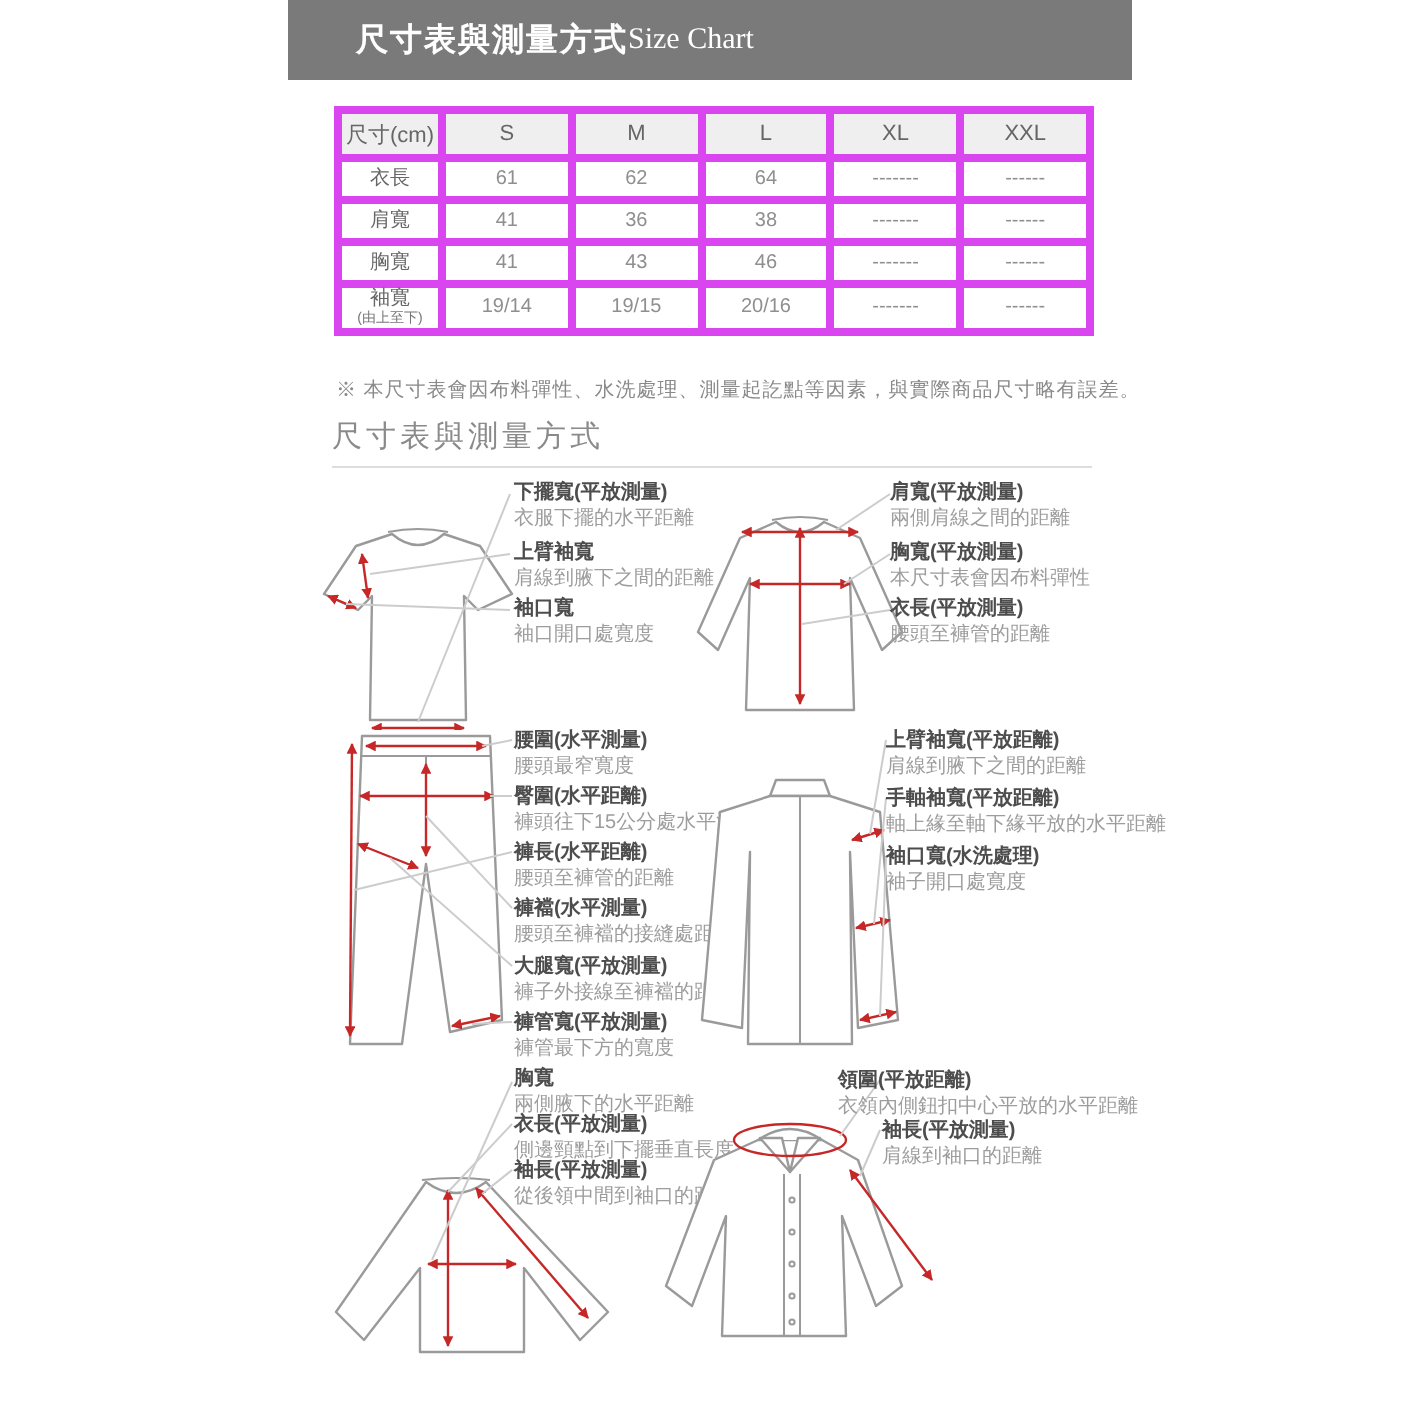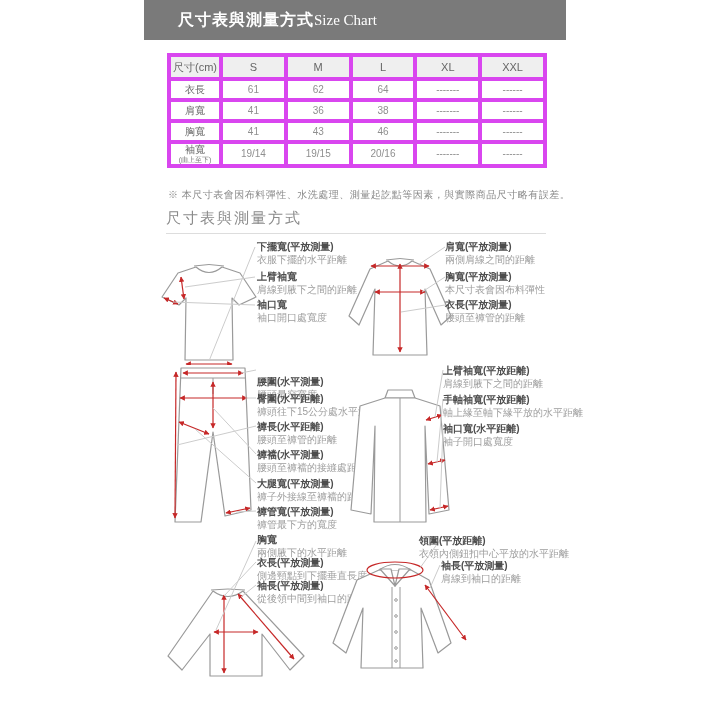--- a/index.html
+++ b/index.html
@@ -185,21 +185,21 @@
   </g>
   <g>
     <line class="leader" x1="78" y1="13" x2="93" y2="10"></line>
     <line class="leader" x1="82" y1="38" x2="93" y2="38"></line>
     <line class="leader" x1="14" y1="85" x2="93" y2="66"></line>
     <line class="leader" x1="50" y1="48" x2="93" y2="94"></line>
     <line class="leader" x1="32" y1="69" x2="93" y2="123"></line>
     <line class="leader" x1="73" y1="152" x2="93" y2="151"></line>
   </g>
 </svg>
-<div class="ann" style="left:257px;top:375px">
+<div class="ann" style="left:257px;top:364px">
   <span class="t">腰圍(水平測量)</span>
   <span class="d">腰頭最窄寬度</span>
 </div>
 <div class="ann" style="left:257px;top:392px">
   <span class="t">臀圍(水平距離)</span>
   <span class="d">褲頭往下15公分處水平測量</span>
 </div>
 <div class="ann" style="left:257px;top:420px">
   <span class="t">褲長(水平距離)</span>
   <span class="d">腰頭至褲管的距離</span>
@@ -236,21 +236,21 @@
 </svg>
 <div class="ann" style="left:443px;top:364px">
   <span class="t">上臂袖寬(平放距離)</span>
   <span class="d">肩線到腋下之間的距離</span>
 </div>
 <div class="ann" style="left:443px;top:393px">
   <span class="t">手軸袖寬(平放距離)</span>
   <span class="d">軸上緣至軸下緣平放的水平距離</span>
 </div>
 <div class="ann" style="left:443px;top:422px">
-  <span class="t">袖口寬(水平距離)</span>
+  <span class="t">袖口寬(水洗處理)</span>
   <span class="d">袖子開口處寬度</span>
 </div>
 
 <svg class="fig" style="left:158px;top:528px" width="150" height="165" viewBox="0 0 150 165">
   <g>
     <path class="garment" d="M55,63 L10,128 L24,142 L52,106 L52,148 L104,148 L104,106 L132,142 L146,128 L85,63 Q70,74 55,63 Z"></path>
     <path class="gline" d="M53,62 Q70,60 87,62"></path>
   </g>
   <g>
     <line class="meas" x1="56" y1="104" x2="100" y2="104" marker-start="url(#ar)" marker-end="url(#ar)"></line>

